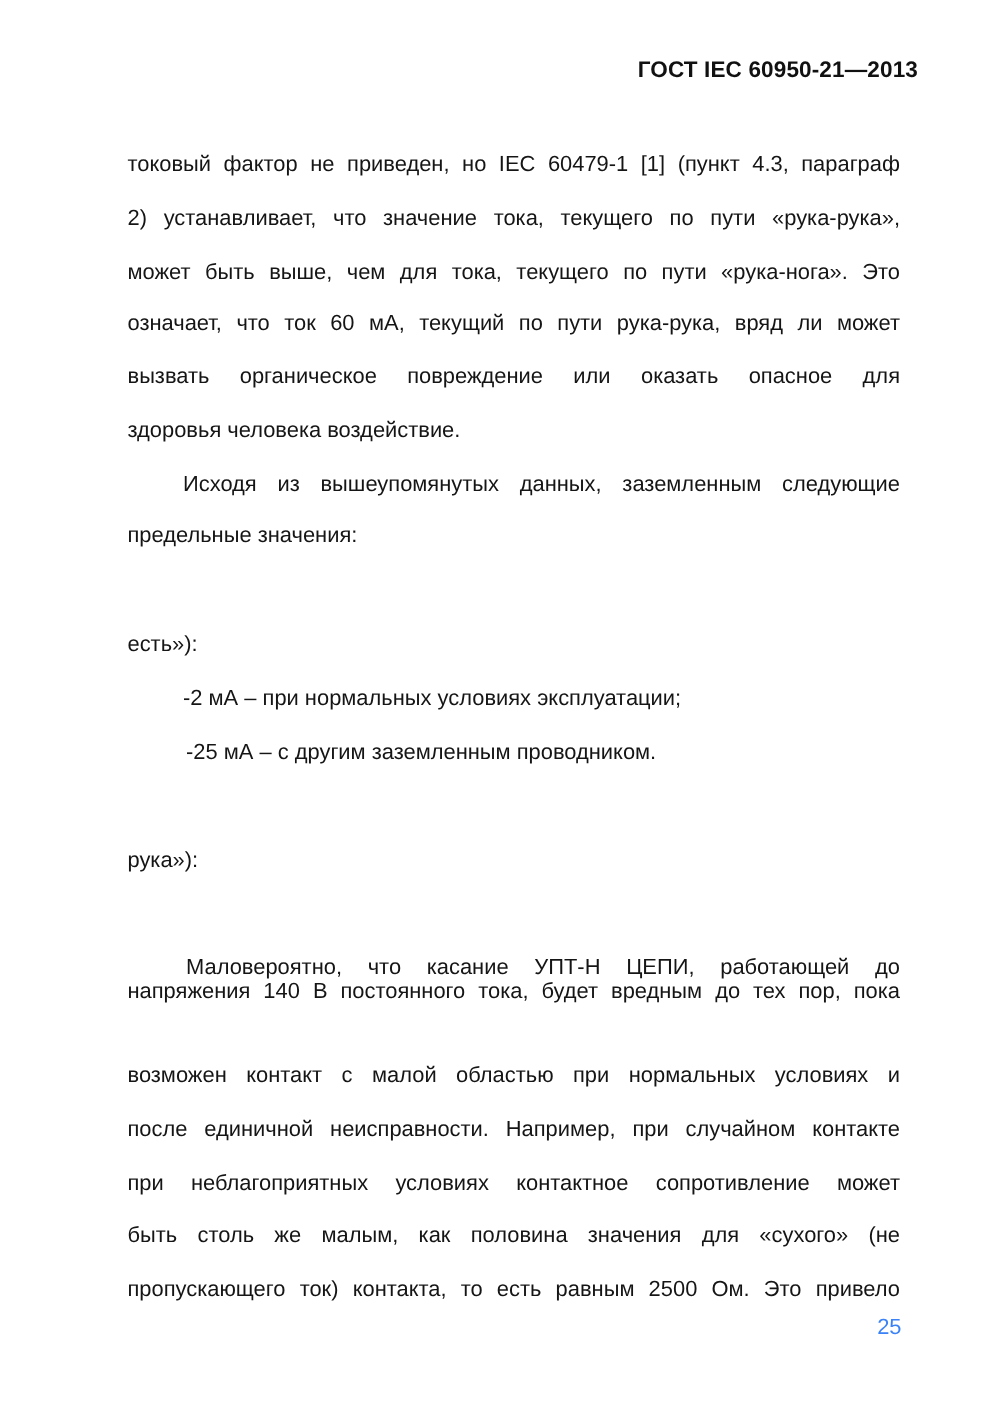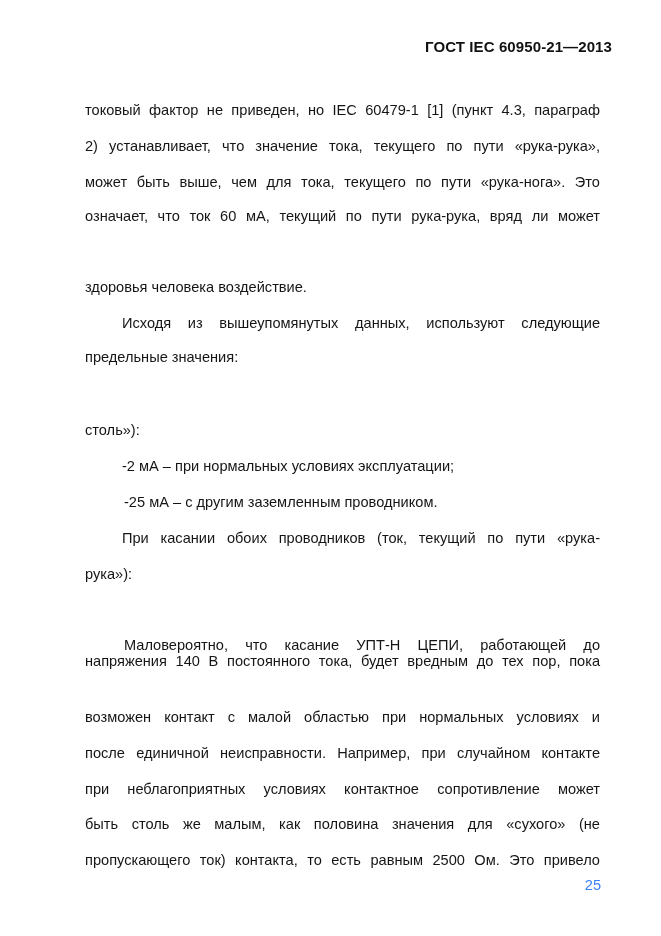--- a/index.html
+++ b/index.html
@@ -57,31 +57,31 @@
 </head>
 <body>
 
 <div class="page">
   <div class="header">ГОСТ IEC 60950-21—2013</div>
 
   <div class="line just" style="top:101px">токовый фактор не приведен, но IEC 60479-1 [1] (пункт 4.3, параграф</div>
   <div class="line just" style="top:137px">2) устанавливает, что значение тока, текущего по пути «рука-рука»,</div>
   <div class="line just" style="top:173px">может быть выше, чем для тока, текущего по пути «рука-нога». Это</div>
   <div class="line just" style="top:207px">означает, что ток 60 мА, текущий по пути рука-рука, вряд ли может</div>
+  <div class="line just" style="top:242px">вызвать органическое повреждение или оказать опасное для</div>
   <div class="line" style="top:278px">здоровья человека воздействие.</div>
 
-  <div class="line just ind" style="top:314px">Исходя из вышеупомянутых данных, используют следующие</div>
+  <div class="line just ind" style="top:314px">Исходя из вышеупомянутых данных, заземленным следующие</div>
   <div class="line" style="top:348px">предельные значения:</div>
 
-  <div class="line" style="top:421px">столь»):</div>
+  <div class="line" style="top:421px">есть»):</div>
 
   <div class="line ind" style="top:457px">-2 мА – при нормальных условиях эксплуатации;</div>
   <div class="line ind2" style="top:493px">-25 мА – с другим заземленным проводником.</div>
 
-  <div class="line just ind" style="top:529px">При касании обоих проводников (ток, текущий по пути «рука-</div>
   <div class="line" style="top:565px">рука»):</div>
 
 
   <div class="line just ind2" style="top:636px">Маловероятно, что касание УПТ-Н ЦЕПИ, работающей до</div>
   <div class="line just" style="top:652px">напряжения 140 В постоянного тока, будет вредным до тех пор, пока</div>
   <div class="line just" style="top:708px">возможен контакт с малой областью при нормальных условиях и</div>
   <div class="line just" style="top:744px">после единичной неисправности. Например, при случайном контакте</div>
   <div class="line just" style="top:780px">при неблагоприятных условиях контактное сопротивление может</div>
   <div class="line just" style="top:815px">быть столь же малым, как половина значения для «сухого» (не</div>
   <div class="line just" style="top:851px">пропускающего ток) контакта, то есть равным 2500 Ом. Это привело</div>

